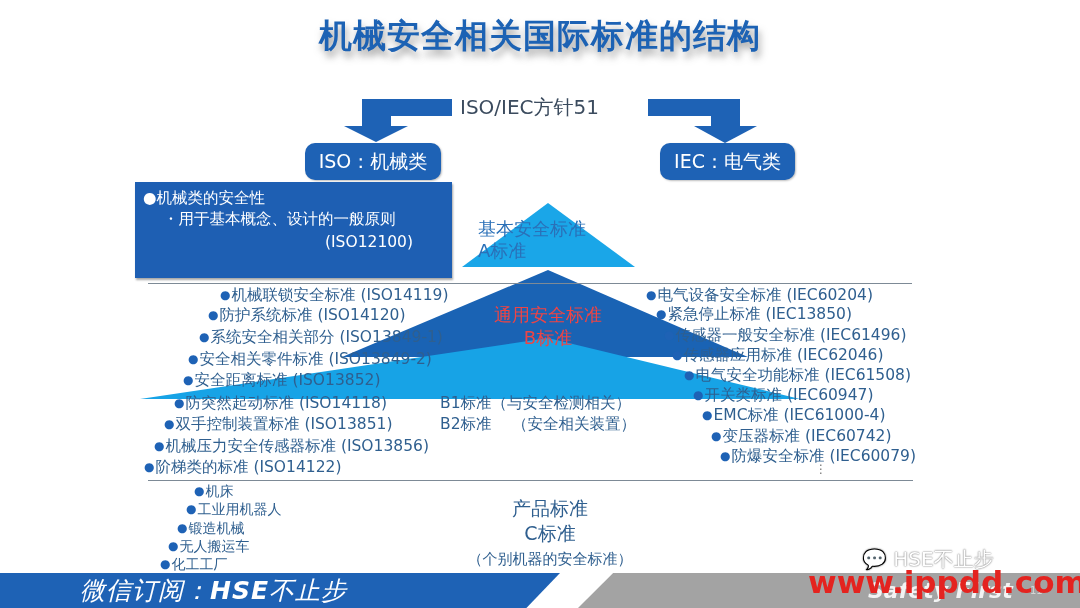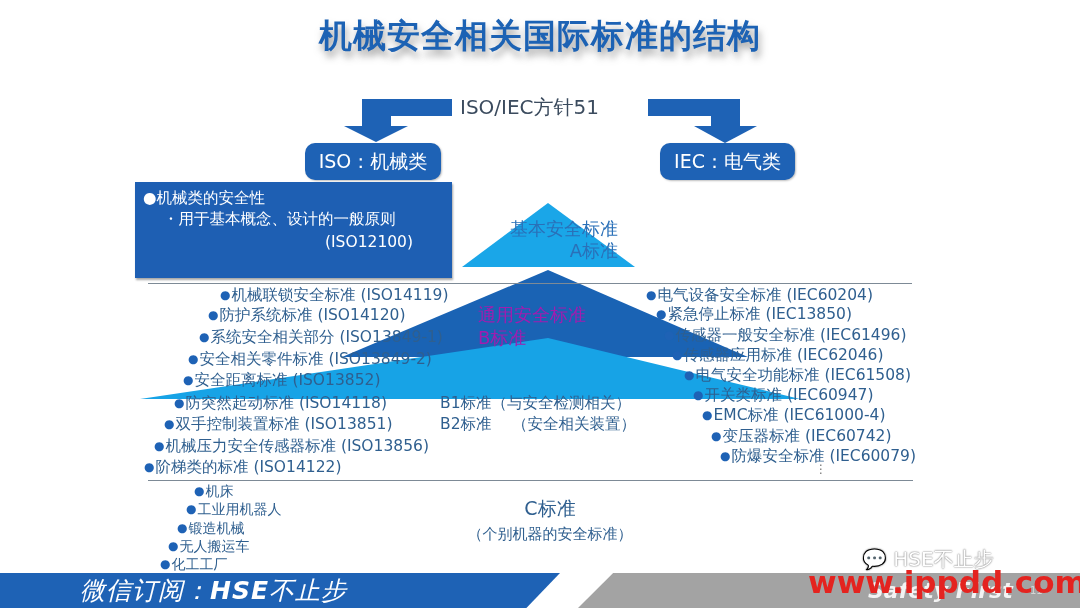--- a/index.html
+++ b/index.html
@@ -26,22 +26,22 @@
   .iec-box { left: 660px; top: 143px; width: 135px; }
   .a-box {
     left: 135px; top: 182px; width: 317px; height: 96px;
     background: #1e5fb3; color: #fff; font-size: 15.5px; line-height: 21px;
     box-shadow: 1px 2px 2px rgba(0,0,0,0.35);
   }
   .a-box div { position: absolute; white-space: nowrap; }
   .hline { height: 1px; background: #7d8a96; }
   .list-item { font-size: 15.5px; white-space: nowrap; color: #2f5f8f; line-height: 18px; }
   .list-item .dot { color: #1e62b5; font-size: 12px; margin-right: 1px; vertical-align: 1px; }
-  .pyr-label { color: #a21caf; font-size: 18px; line-height: 23px; }
-  .a-label { color: #2a70b8; font-size: 18px; text-align: right; line-height: 22px; }
+  .pyr-label { color: #ef4444; font-size: 18px; text-align: center; line-height: 23px; }
+  .a-label { color: #2a70b8; font-size: 18px; text-align: left; line-height: 22px; }
   .c-label { color: #2f5f8f; text-align: center; }
   .footer-blue {
     left: 0; top: 573px; width: 560px; height: 35px; background: #1e62b5;
     clip-path: polygon(0 0, 100% 0, 94% 100%, 0 100%);
   }
   .footer-gray {
     left: 578px; top: 573px; width: 502px; height: 35px; background: #a3a3a3;
     clip-path: polygon(7% 0, 100% 0, 100% 100%, 0 100%);
   }
   .footer-text {
@@ -128,20 +128,21 @@
 <div class="abs list-item" style="left:440px;top:394px;">B1标准（与安全检测相关）</div>
 <div class="abs list-item" style="left:440px;top:415px;">B2标准　 （安全相关装置）</div>
 
 <div class="abs list-item" style="left:194px;top:482px;font-size:14px;"><span class="dot">●</span><span>机床</span></div>
 <div class="abs list-item" style="left:186px;top:500px;font-size:14px;"><span class="dot">●</span><span>工业用机器人</span></div>
 <div class="abs list-item" style="left:177px;top:519px;font-size:14px;"><span class="dot">●</span><span>锻造机械</span></div>
 <div class="abs list-item" style="left:168px;top:537px;font-size:14px;"><span class="dot">●</span><span>无人搬运车</span></div>
 <div class="abs list-item" style="left:160px;top:555px;font-size:14px;"><span class="dot">●</span><span>化工工厂</span></div>
 
 <div class="abs c-label" style="left:440px;top:496px;width:220px;">
+  <div style="font-size:19px;line-height:25px;">产品标准</div>
   <div style="font-size:19px;line-height:25px;">C标准</div>
   <div style="font-size:15px;line-height:22px;margin-top:2px;">（个别机器的安全标准）</div>
 </div>
 
 <div class="abs footer-blue"></div>
 <div class="abs footer-gray"></div>
 <div class="abs footer-text"><span>微信订阅：</span><b>HSE</b><span>不止步</span></div>
 <div class="abs safety">Safety First</div>
 <div class="abs page-num">11</div>
 

